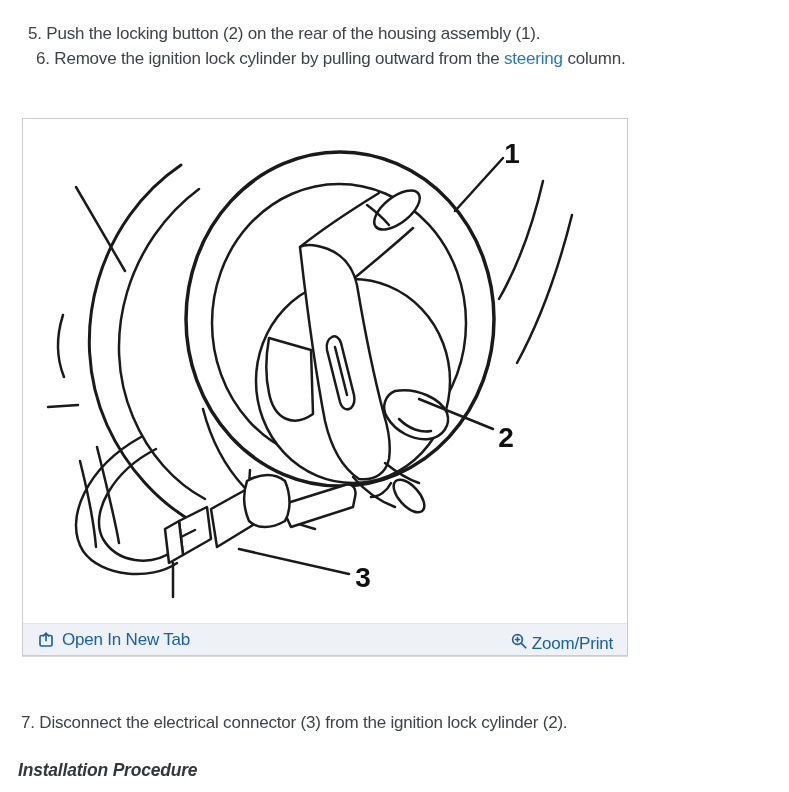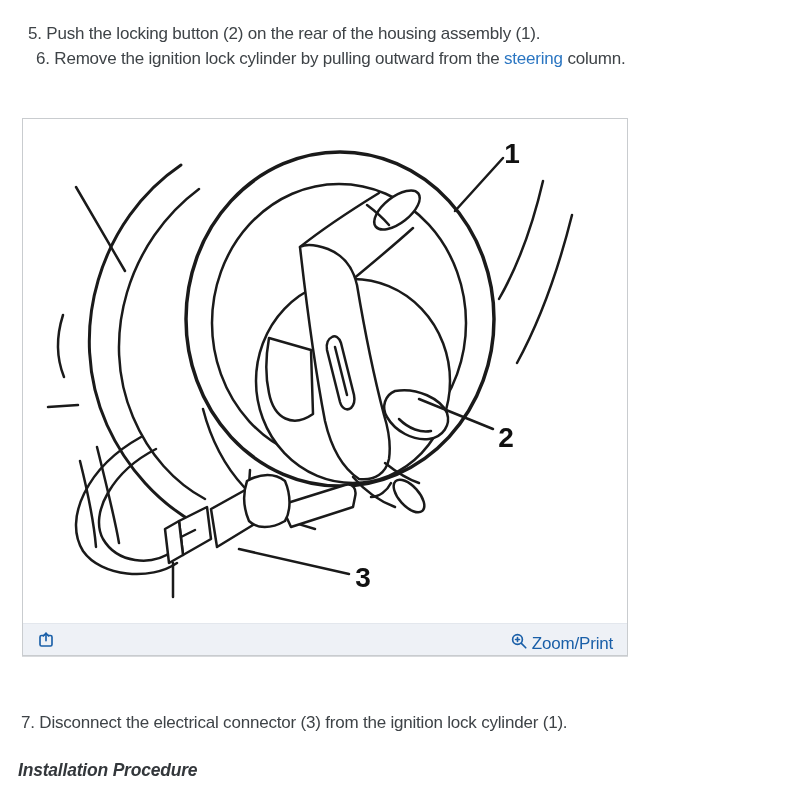--- a/index.html
+++ b/index.html
@@ -126,27 +126,28 @@
     </g>
   </svg>
 
   <div class="figure-toolbar">
     <a class="toolbar-link">
       <svg width="18" height="18" viewBox="0 0 24 24" stroke="currentColor" stroke-width="2.2" fill="none" stroke-linecap="round" stroke-linejoin="round">
         <path d="M9 6 H6 a2 2 0 0 0 -2 2 v10 a2 2 0 0 0 2 2 h12 a2 2 0 0 0 2 -2 V8 a2 2 0 0 0 -2 -2 h-3"></path>
         <path d="M12 13 V3"></path>
         <path d="M8.5 6.5 L12 3 L15.5 6.5"></path>
       </svg>
+      <span>Open In New Tab</span>
     </a>
     <a class="toolbar-link" style="gap:4px;margin-top:8px;">
       <svg width="18" height="18" viewBox="0 0 24 24" stroke="currentColor" stroke-width="2.2" fill="none" stroke-linecap="round" stroke-linejoin="round" style="margin-bottom:6px;">
         <circle cx="10" cy="10" r="6.5"></circle>
         <path d="M15.2 15.2 L21 21"></path>
         <path d="M10 7.4 V12.6 M7.4 10 H12.6"></path>
       </svg>
       <span>Zoom/Print</span>
     </a>
   </div>
 </div>
 
-<div class="step-line" style="left:21px;top:710px;">7. Disconnect the electrical connector (3) from the ignition lock cylinder (1).</div>
+<div class="step-line" style="left:21px;top:710px;">7. Disconnect the electrical connector (3) from the ignition lock cylinder (2).</div>
 
 <div class="installation-heading" style="left:18px;top:760px;font-style:italic;">Installation Procedure</div>
 
 </body></html>

